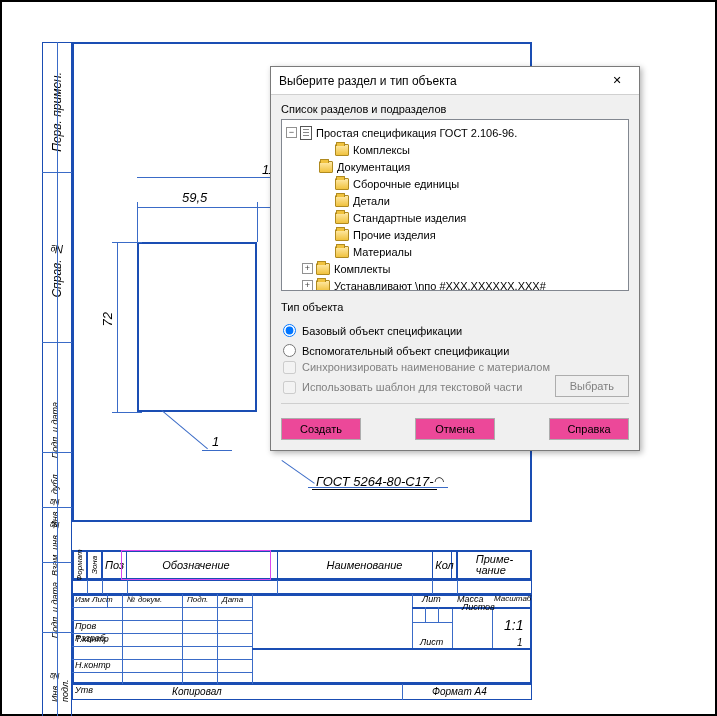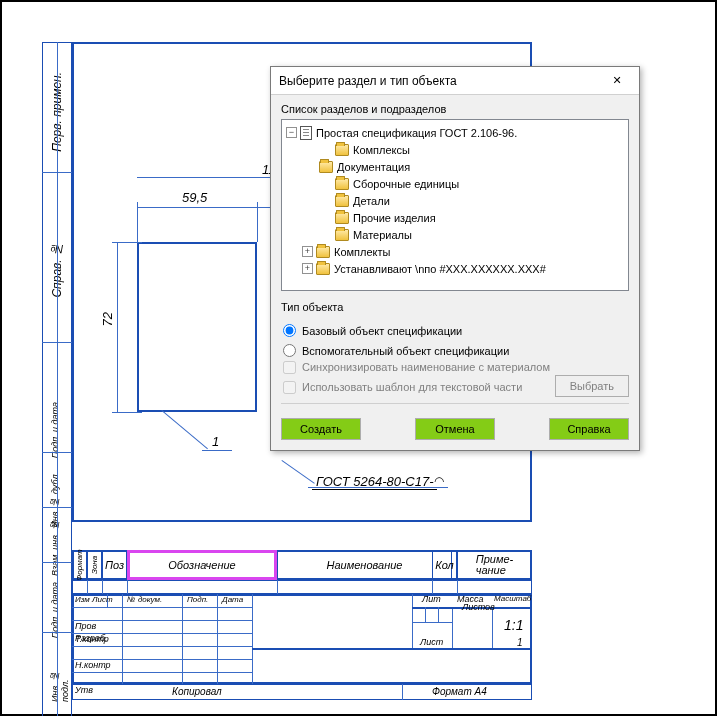--- a/index.html
+++ b/index.html
@@ -33,21 +33,21 @@
 .tree-item .doc::after { content: ""; position: absolute; top: 2px; left: 2px; right: 2px; height: 1px; background: #888; box-shadow: 0 3px 0 #888, 0 6px 0 #888; }
 .tree-indent-1 { padding-left: 16px; }
 .tree-indent-2 { padding-left: 32px; }
 
 .type-section { margin-bottom: 6px; }
 .radio-row { display: flex; align-items: flex-end; height: 20px; font-size: 11px; gap: 6px; }
 .radio-row input[type=radio] { margin-left: 2px; }
 .check-row { display: flex; align-items: center; height: 20px; font-size: 11px; gap: 6px; color: #808080; }
 .check-row input { margin-left: 2px; }
 .select-btn-row { display: flex; justify-content: flex-end; margin-top: -22px; margin-bottom: 4px; }
-.btn { height: 22px; padding: 0 14px; background: #84cc16; border: 1px solid #adadad; font-size: 11px; cursor: default; }
+.btn { height: 22px; padding: 0 14px; background: #ec4899; border: 1px solid #adadad; font-size: 11px; cursor: default; }
 .btn:disabled { color: #808080; background: #efefef; }
 .btn-row { display: flex; justify-content: space-between; margin-top: 14px; gap: 10px; }
 .btn-row .btn { width: 80px; }
 .divider { border: none; border-top: 1px solid #cfcfcf; margin: 6px 0 2px 0; }
 .tb-cell { border: 1px solid #1a4db3; height: 20px; font-style: italic; font-size: 11px; display: flex; align-items: center; justify-content: center; }
 </style>
 </head>
 <body>
 
 <div class="outer-frame">
@@ -95,21 +95,21 @@
     <div class="cad-text" style="left:270px; top:432px; font-size:13px; border-bottom:1px solid #000; padding:0 4px;">ГОСТ 5264-80-С17-</div>
     <span class="cad-text" style="left:392px; top:432px; font-style:normal;">◠</span>
 
     <div class="leader-line" style="left:240px; top:418px; width:40px; transform: rotate(35deg);"></div>
     <div class="dim-line" style="left:266px; top:445px; width:140px; height:1px;"></div>
 
     <div class="cad-border" style="left:30px; top:508px; width:460px; height:30px;"></div>
     <div class="tb-cell cad-text-v" style="position:absolute; left:30px; top:508px; width:15px; height:30px; border:1px solid #1a4db3; font-size:8px;">Формат</div>
     <div class="tb-cell cad-text-v" style="position:absolute; left:45px; top:508px; width:15px; height:30px; border:1px solid #1a4db3; font-size:8px;">Зона</div>
     <div class="tb-cell" style="position:absolute; left:60px; top:508px; width:25px; height:30px; border:1px solid #1a4db3;">Поз</div>
-    <div class="tb-cell" style="position:absolute; left:85px; top:508px; width:150px; height:30px; border:3px solid #d946ef;">Обозначение</div>
+    <div class="tb-cell" style="position:absolute; left:79px; top:508px; width:150px; height:30px; border:1px solid #d946ef;">Обозначение</div>
     <div class="tb-cell" style="position:absolute; left:235px; top:508px; width:175px; height:30px; border:1px solid #1a4db3;">Наименование</div>
     <div class="tb-cell" style="position:absolute; left:390px; top:508px; width:25px; height:30px; border:1px solid #1a4db3;">Кол</div>
     <div class="tb-cell" style="position:absolute; left:415px; top:508px; width:75px; height:30px; border:1px solid #1a4db3; white-space:pre-line; line-height:1;">Приме-
 чание</div>
 
     <div class="cad-border cad-thin" style="left:30px; top:538px; width:460px; height:14px;"></div>
     <div class="dim-line" style="left:45px; top:538px; width:1px; height:14px;"></div>
     <div class="dim-line" style="left:60px; top:538px; width:1px; height:14px;"></div>
     <div class="dim-line" style="left:85px; top:538px; width:1px; height:14px;"></div>
     <div class="dim-line" style="left:235px; top:538px; width:1px; height:14px;"></div>
@@ -190,20 +190,25 @@
             <span>Сборочные единицы</span>
           </div>
         <div class="tree-item tree-indent-2">
             <span class="expander empty"></span>
             <span class="folder"></span>
             <span>Детали</span>
           </div>
         <div class="tree-item tree-indent-2">
             <span class="expander empty"></span>
             <span class="folder"></span>
+            <span>Стандартные изделия</span>
+          </div>
+        <div class="tree-item tree-indent-2">
+            <span class="expander empty"></span>
+            <span class="folder"></span>
             <span>Прочие изделия</span>
           </div>
         <div class="tree-item tree-indent-2">
             <span class="expander empty"></span>
             <span class="folder"></span>
             <span>Материалы</span>
           </div>
         <div class="tree-item tree-indent-1">
             <span class="expander">+</span>
             <span class="folder"></span>

